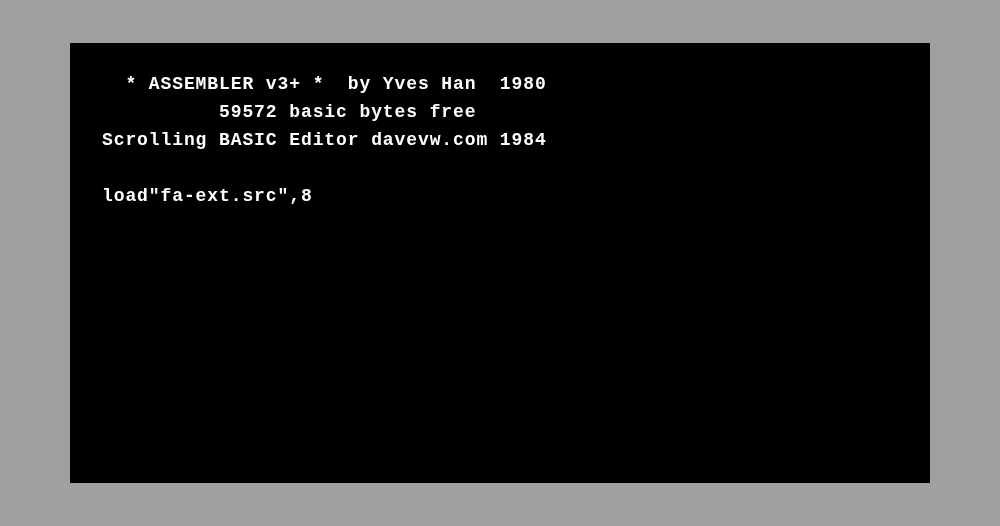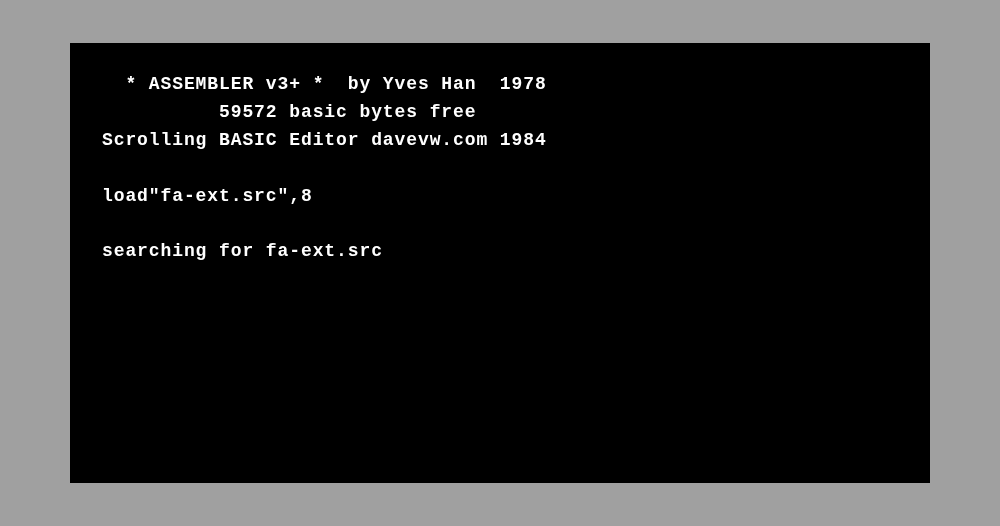--- a/index.html
+++ b/index.html
@@ -40,20 +40,19 @@
 
     .blank-line {
       height: 1.55em;
       line-height: 1.55;
     }
   </style>
 </head>
 <body>
 
 <div class="screen">
-  <div class="terminal-line">  * ASSEMBLER v3+ *  by Yves Han  1978</div>
+  <div class="terminal-line">  * ASSEMBLER v3+ *  by Yves Han  1980</div>
   <div class="terminal-line">          59572 basic bytes free</div>
   <div class="terminal-line">Scrolling BASIC Editor davevw.com 1984</div>
   <div class="terminal-line blank-line"></div>
   <div class="terminal-line">load"fa-ext.src",8</div>
   <div class="terminal-line blank-line"></div>
-  <div class="terminal-line">searching for fa-ext.src</div>
 </div>
 
 </body></html>

